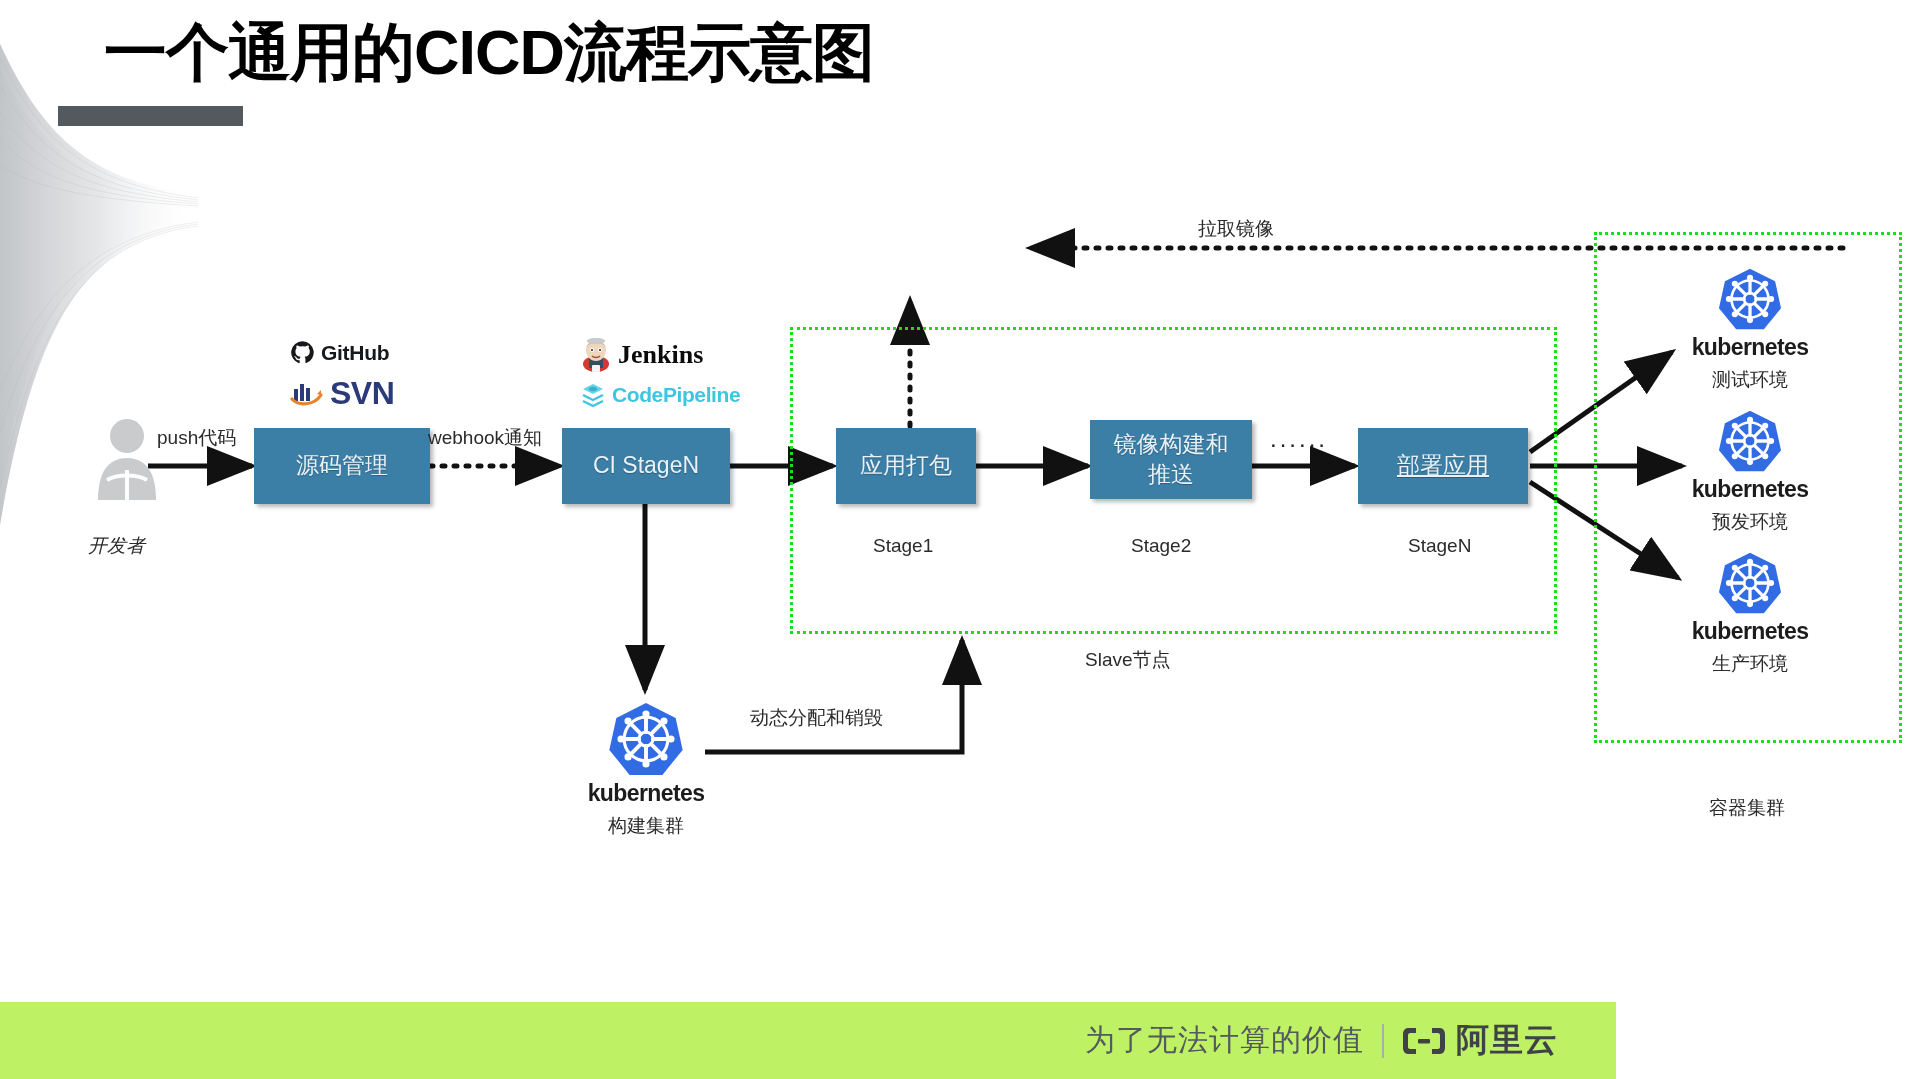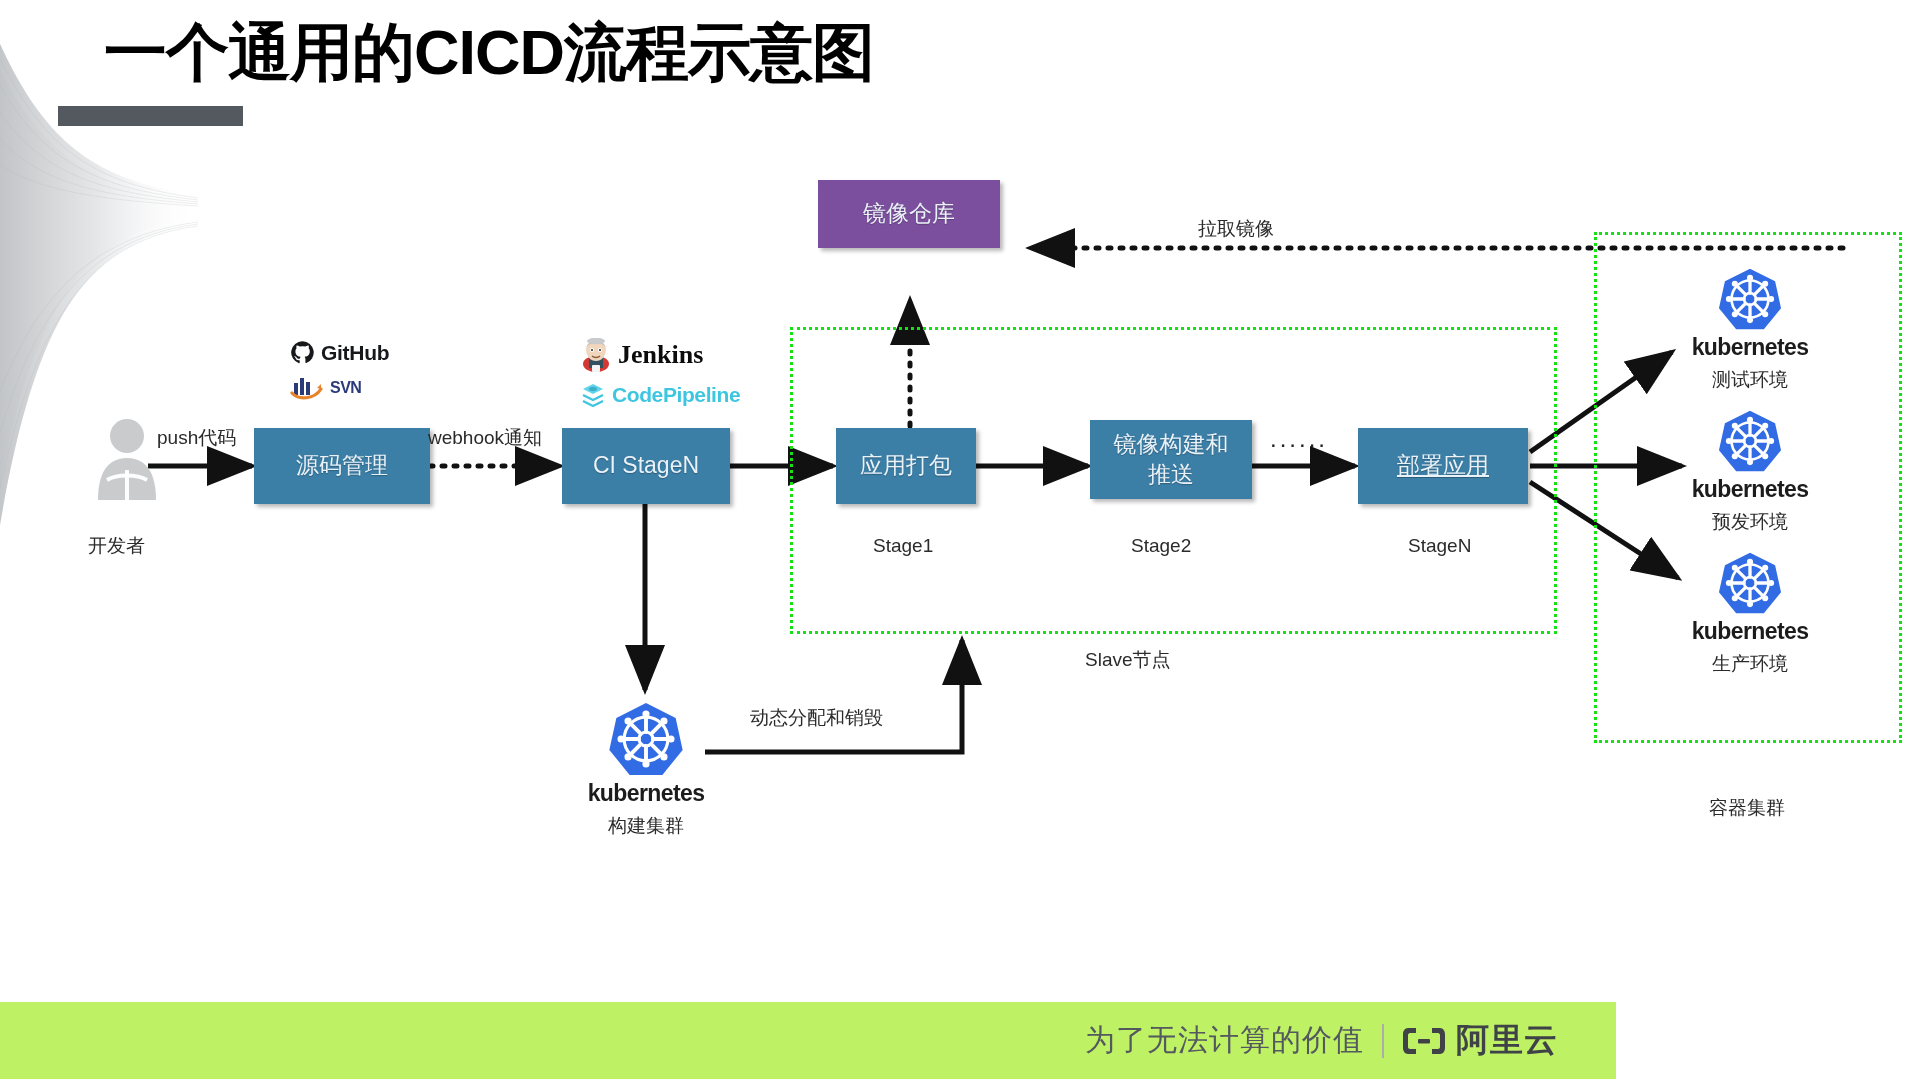--- a/index.html
+++ b/index.html
@@ -69,21 +69,21 @@
   
   .logo-chip {
     position: absolute;
     display: flex; align-items: center; gap: 6px;
     white-space: nowrap;
   }
 
   
   .gh-text { font-size: 21px; font-weight: 700; color: #16181b; letter-spacing:-0.3px;}
   
-  .svn-text { font-size: 16px; font-weight: 700; color: #2b3a78; letter-spacing:-0.5px;}
+  .svn-text { font-size: 32px; font-weight: 700; color: #2b3a78; letter-spacing:-0.5px;}
   
   .jk-text {
     font-size: 26px; font-weight: 700; color: #0b0b0b;
     font-family: "Liberation Serif", "DejaVu Serif", serif;
     letter-spacing: 0px;
   }
   
   .cp-text { font-size: 21px; font-weight: 700; color: #3ec6e0; letter-spacing:-0.4px;}
 
   
@@ -194,21 +194,21 @@
 
     <line x1="1530" y1="482" x2="1678" y2="578" stroke="#111" stroke-width="5" marker-end="url(#ah)"></line>
   </svg>
 
   <svg class="person" style="left:95px; top:418px; width:64px; height:82px;" viewBox="0 0 64 82">
     <circle cx="32" cy="18" r="17" fill="#c9cbcd"></circle>
     <path d="M 32 40 C 12 40 3 56 3 82 L 61 82 C 61 56 52 40 32 40 Z" fill="#c9cbcd"></path>
     <path d="M 32 52 L 32 82" stroke="#ffffff" stroke-width="4" fill="none" opacity="0.95"></path>
     <path d="M 12 62 C 22 56 42 56 52 62" stroke="#ffffff" stroke-width="4" fill="none" opacity="0.95"></path>
   </svg>
-  <div class="cap cn" style="left:88px; top:533px;">开发者</div>
+  <div class="cap cn" style="left:88px; top:533px;font-style:italic;">开发者</div>
   <div class="cap" style="left:157px; top:425px;">push代码</div>
 
   <div class="logo-chip" style="left:290px; top:340px;">
     <svg width="25" height="25" viewBox="0 0 24 24">
       <path fill="#16181b" d="M12 1.3a10.7 10.7 0 0 0-3.4 20.9c.5.1.7-.2.7-.6v-2.2c-3 .6-3.6-1.4-3.6-1.4-.5-1.2-1.2-1.6-1.2-1.6-1-.7.1-.7.1-.7 1.1.1 1.7 1.1 1.7 1.1 1 1.7 2.6 1.2 3.2.9.1-.7.4-1.2.7-1.5-2.4-.3-5-1.2-5-5.3 0-1.2.4-2.1 1.1-2.9-.1-.3-.5-1.4.1-2.8 0 0 .9-.3 3 1.1a10.2 10.2 0 0 1 5.4 0c2.1-1.4 3-1.1 3-1.1.6 1.4.2 2.5.1 2.8.7.8 1.1 1.7 1.1 2.9 0 4.1-2.6 5-5 5.3.4.4.8 1.1.8 2.2v3.1c0 .4.2.7.8.6A10.7 10.7 0 0 0 12 1.3z"></path>
     </svg>
     <span class="gh-text">GitHub</span>
   </div>
 
   <div class="logo-chip" style="left:290px; top:375px;">
@@ -252,23 +252,20 @@
       <path d="M 3 19 L 13 24 L 23 19" stroke="#3ec6e0" stroke-width="2.4" fill="none"></path>
       <path d="M 9 7 C 9 4 17 4 17 7 C 17 10 9 10 9 7 Z" fill="#1d8fa8" opacity="0.55"></path>
     </svg>
     <span class="cp-text">CodePipeline</span>
   </div>
 
   <div class="pbox" style="left:562px; top:428px; width:168px; height:76px;">
     <span>CI StageN</span>
   </div>
 
-  <div class="pbox purple" style="left:818px; top:180px; width:182px; height:68px;">
-    <span>镜像仓库</span>
-  </div>
   <div class="cap cn" style="left:1198px; top:216px;">拉取镜像</div>
 
   <div class="greenbox" style="left:790px; top:327px; width:767px; height:307px;"></div>
   <div class="cap cn" style="left:1085px; top:647px;">Slave节点</div>
 
   <div class="pbox" style="left:836px; top:428px; width:140px; height:76px;">
     <span>应用打包</span>
   </div>
   <div class="cap" style="left:873px; top:535px;">Stage1</div>
 

